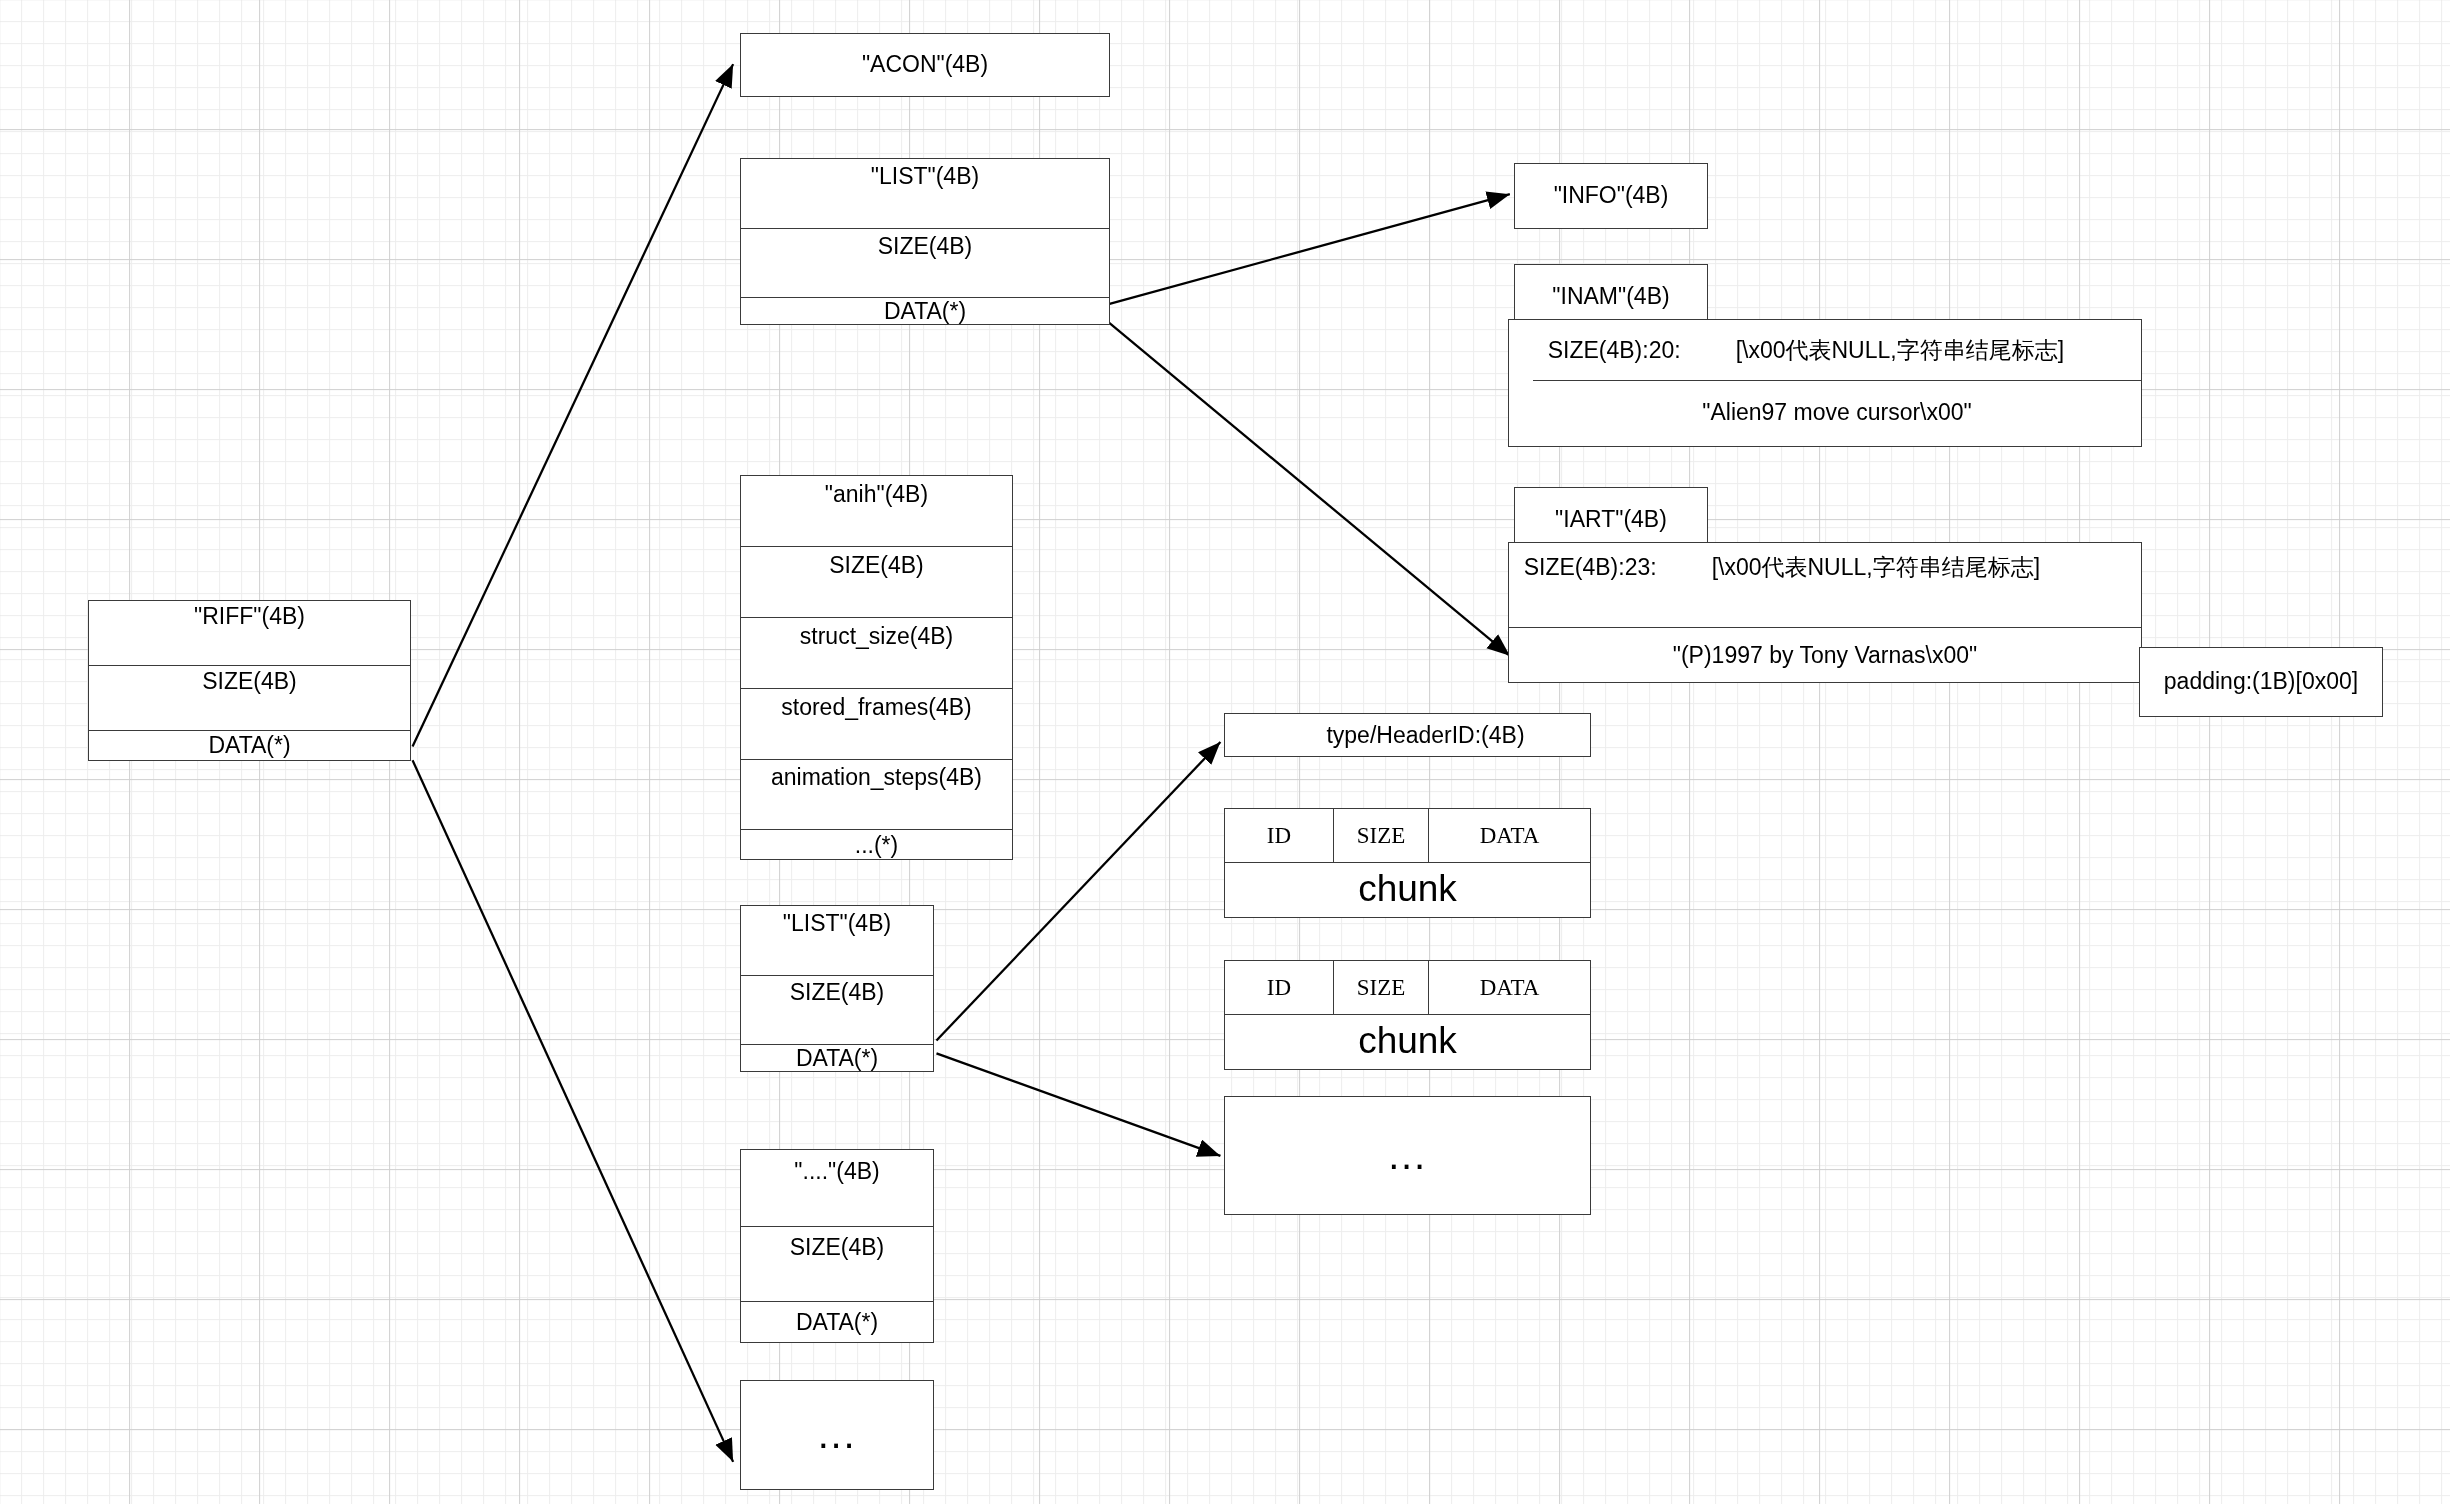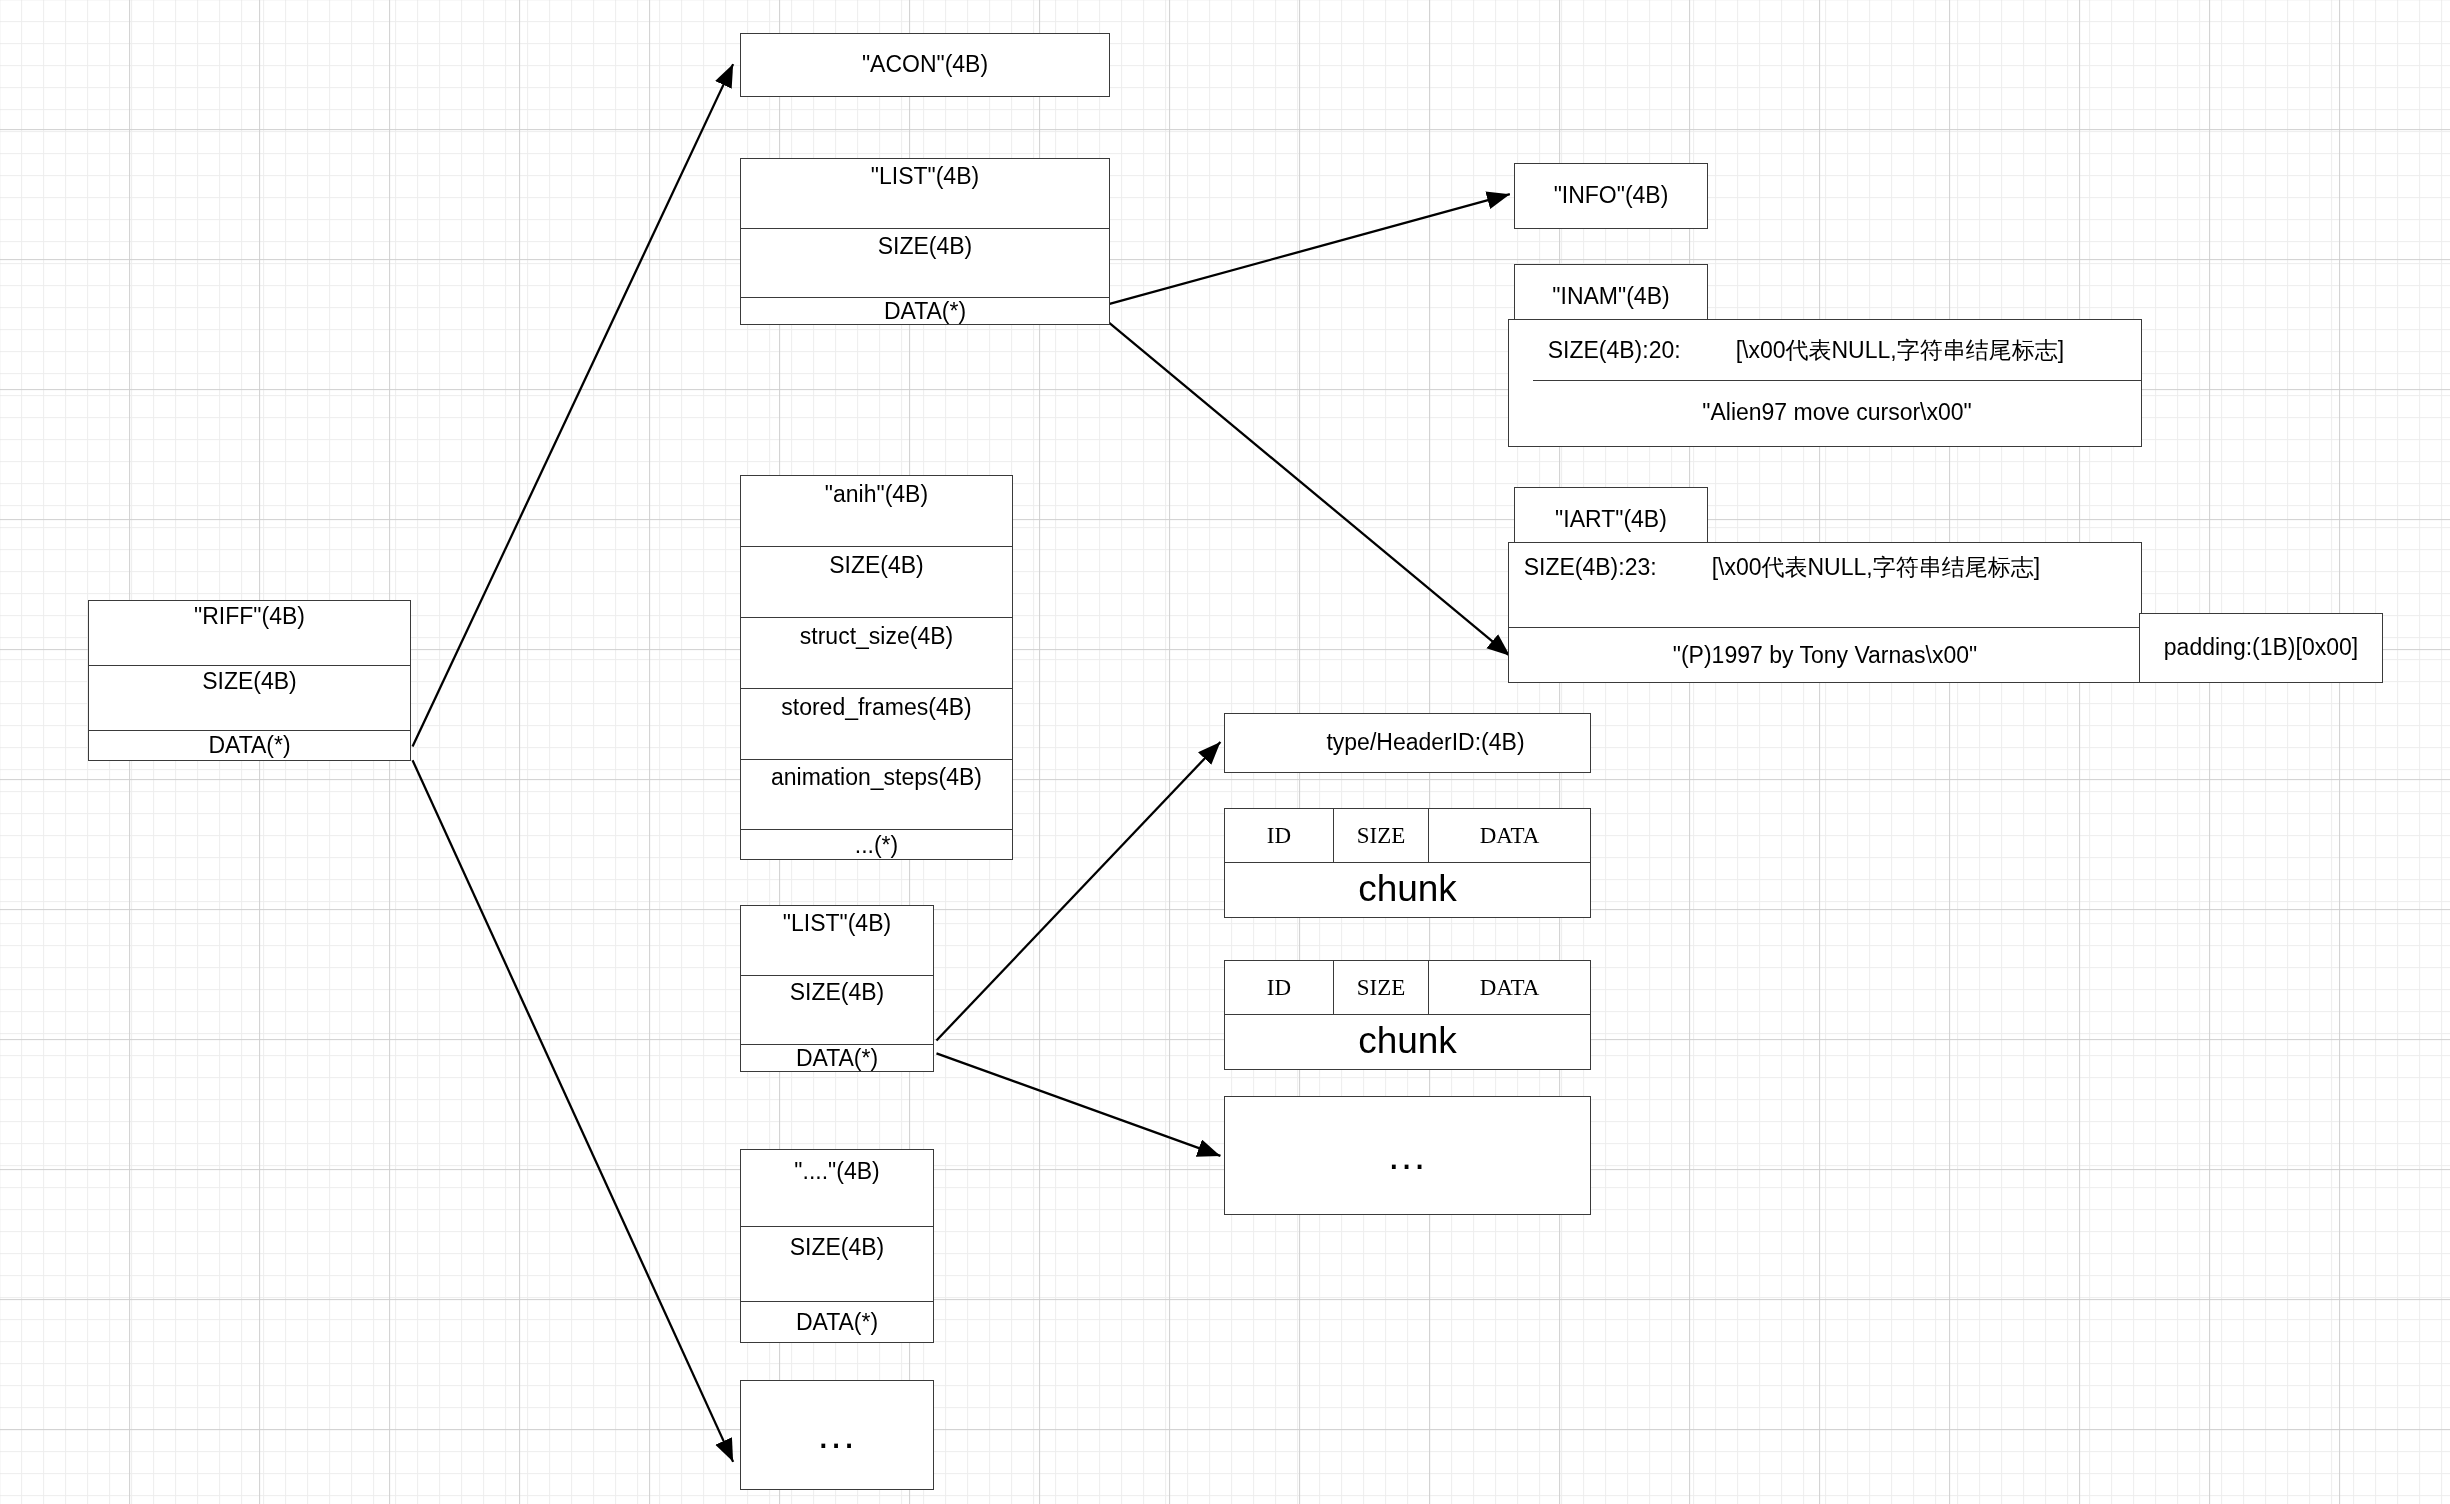--- a/index.html
+++ b/index.html
@@ -180,25 +180,25 @@
   <div class="node" style="left:1514px; top:487px; width:194px; height:66px;">
     <div class="row" style="height:62px;">"IART"(4B)</div>
   </div>
   <div class="node" style="left:1508px; top:542px; width:634px; height:141px;gap:36px;">
     <div class="kvrow" style="height:64px;">
       <span class="k">SIZE(4B):23:</span>
       <span class="v">[\x00代表NULL,字符串结尾标志]</span>
     </div>
     <div class="row" style="height:73px; border-top:1.8px solid #3a3a3a;">"(P)1997 by Tony Varnas\x00"</div>
   </div>
-  <div class="node" style="left:2139px; top:613px; width:244px; height:70px;">
+  <div class="node" style="left:2139px; top:647px; width:244px; height:70px;">
     <div class="row" style="height:66px;">padding:(1B)[0x00]</div>
   </div>
 
-  <div class="node" style="left:1224px; top:713px; width:367px; height:60px;padding-left:36px;">
+  <div class="node" style="left:1224px; top:713px; width:367px; height:44px;padding-left:36px;">
     <div class="row" style="height:57px;">type/HeaderID:(4B)</div>
   </div>
 
   <div class="node" style="left:1224px; top:808px; width:367px; height:110px;">
     <div class="cellrow" style="height:53px;">
       <div class="cell" style="width:108px;">ID</div>
       <div class="cell" style="width:95px;">SIZE</div>
       <div class="cell" style="flex:1;">DATA</div>
     </div>
     <div class="row big" style="height:53px;">chunk</div>

